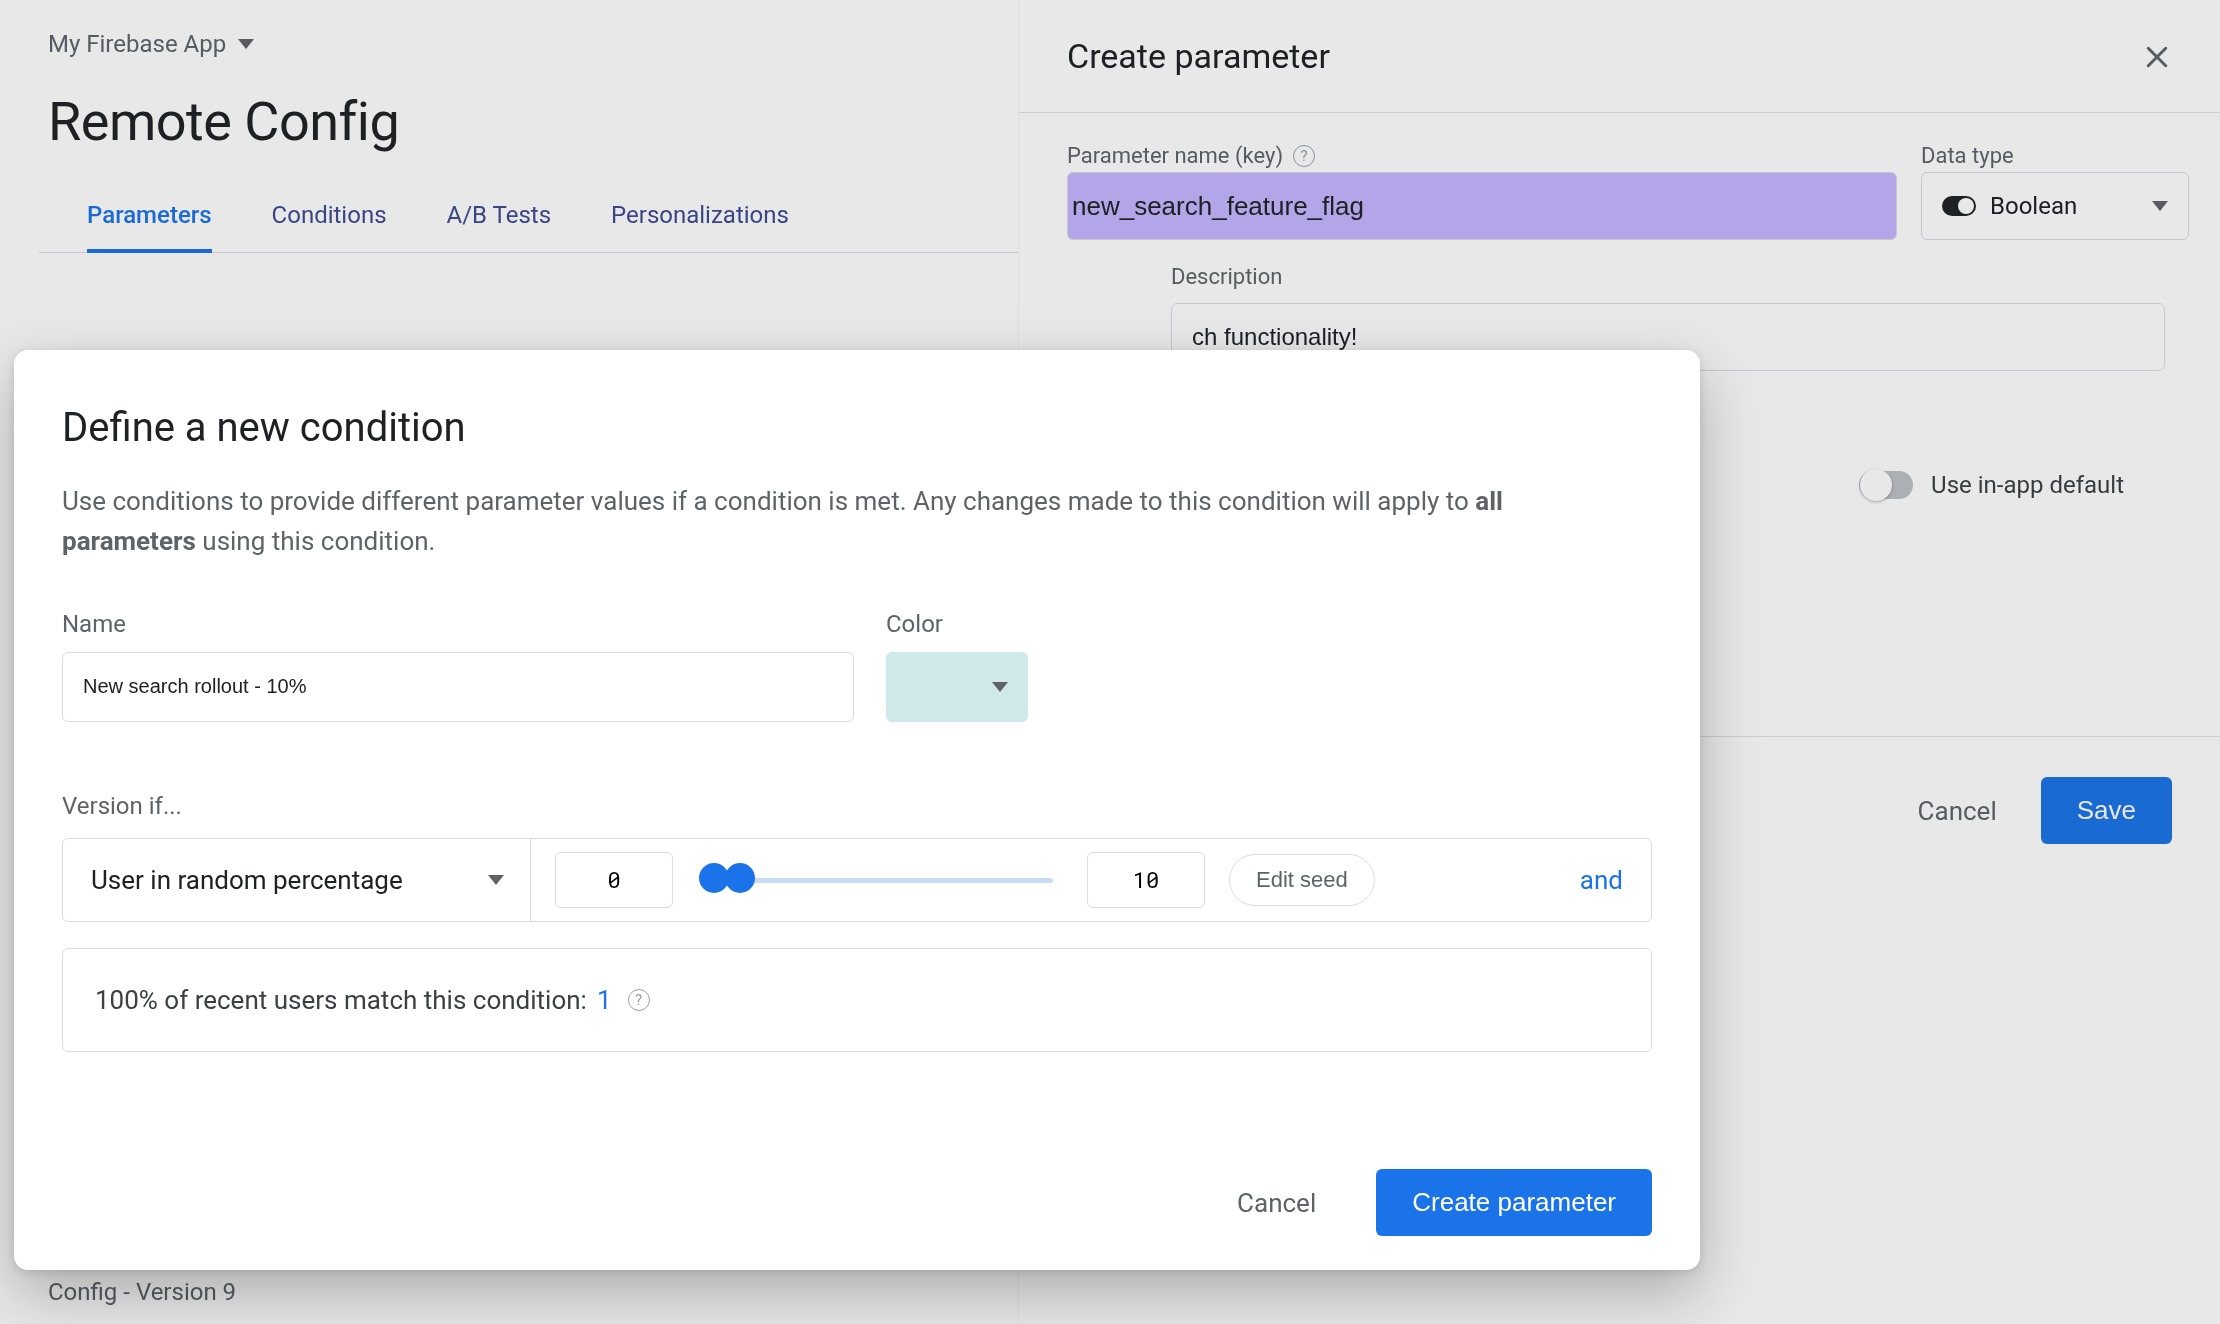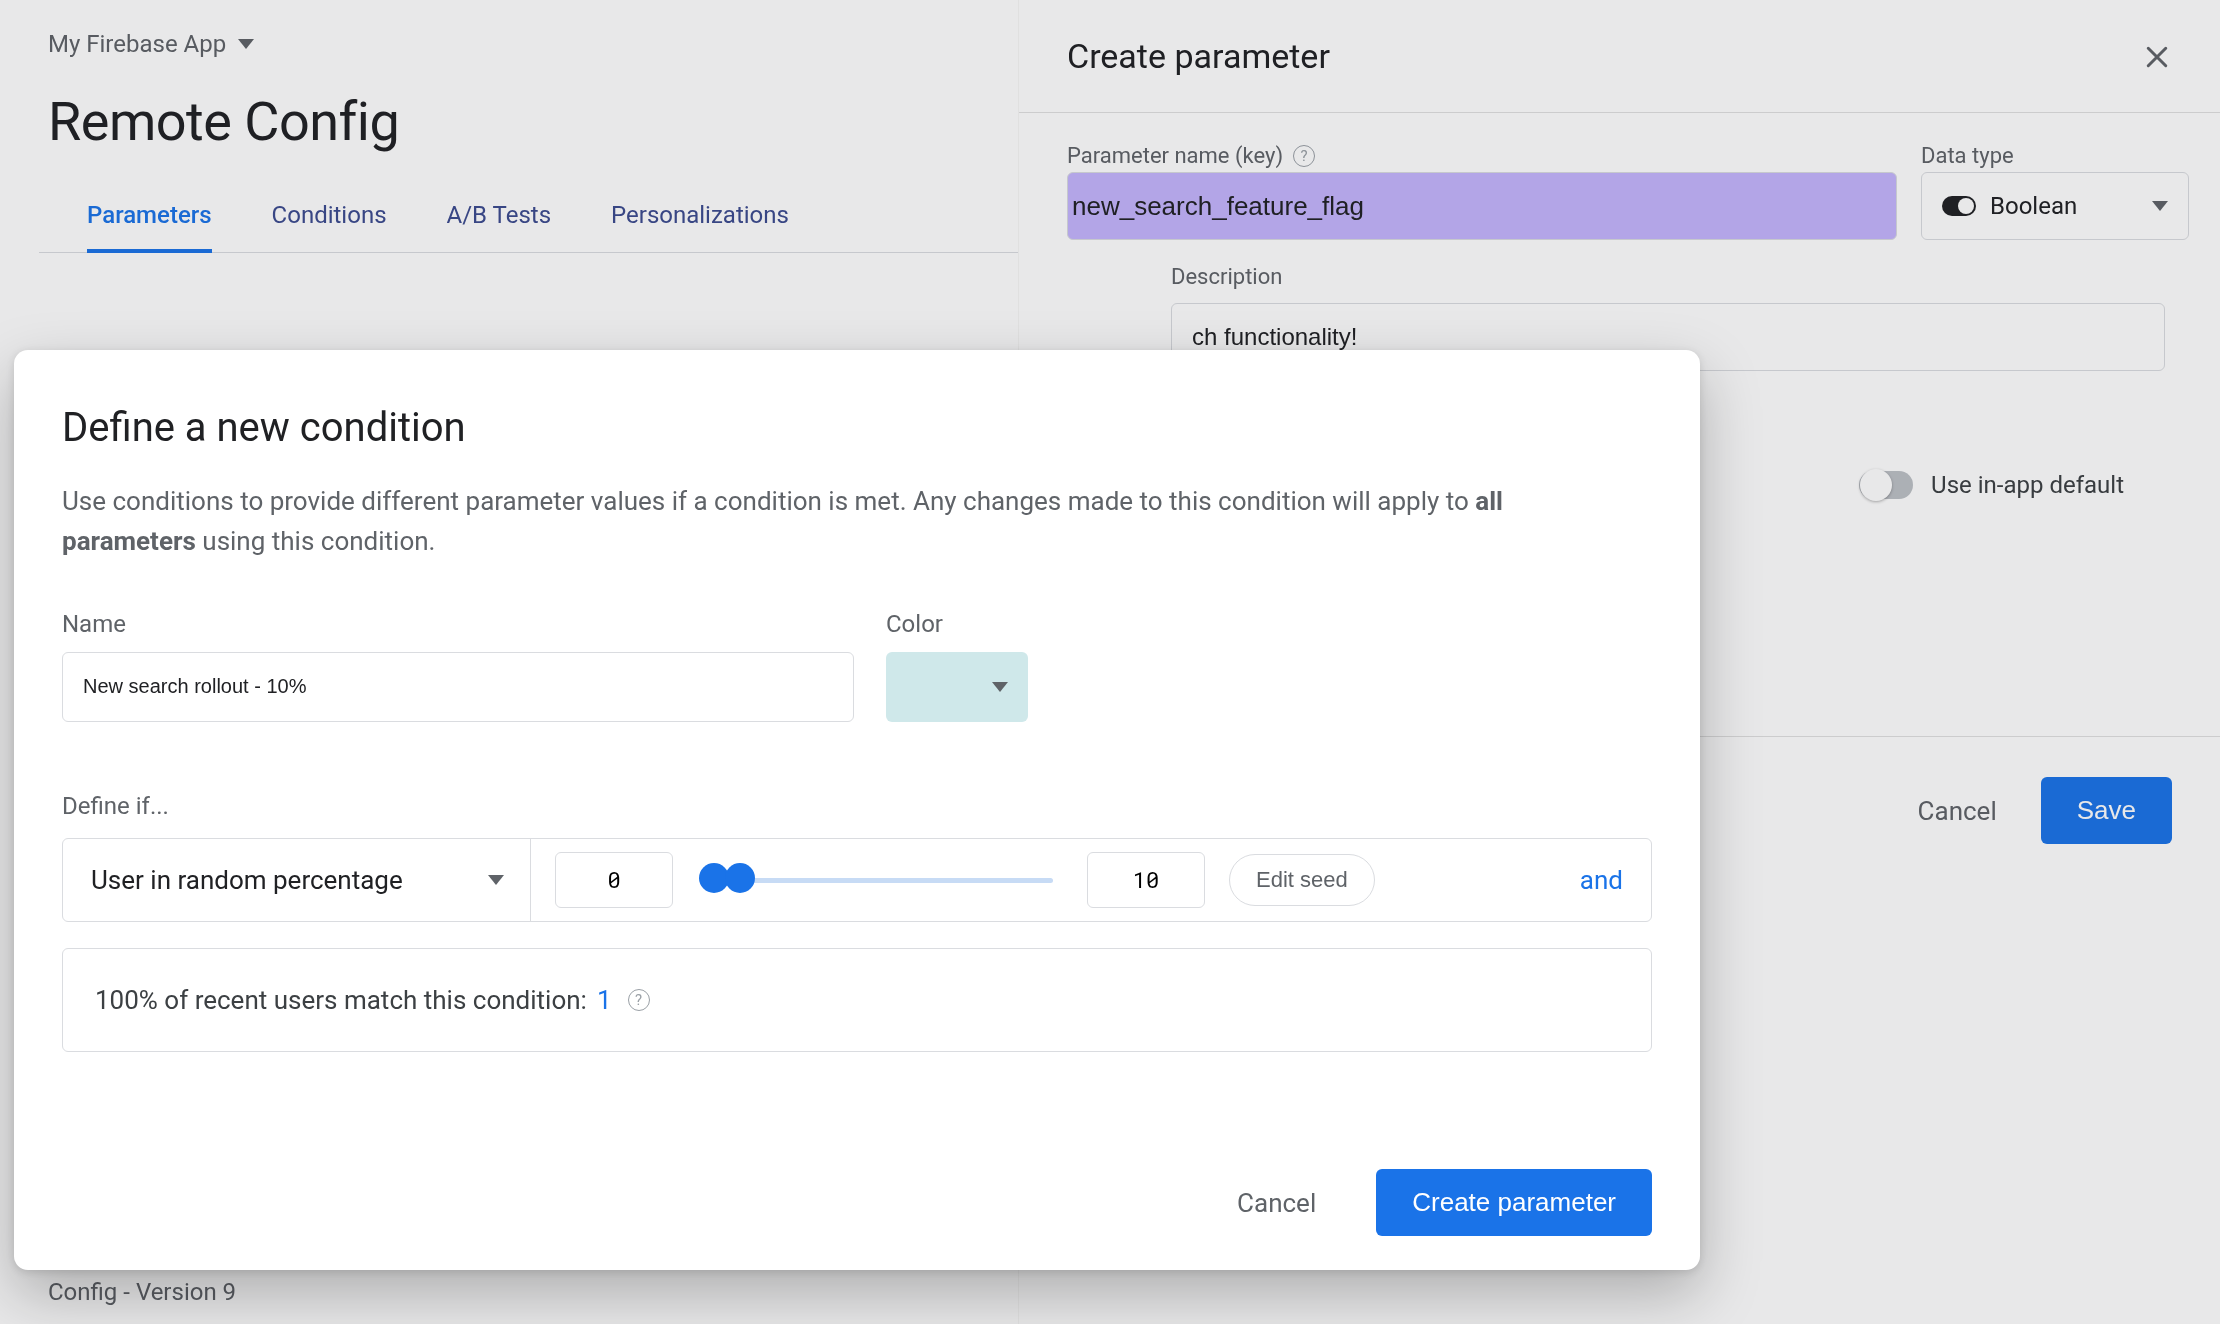--- a/index.html
+++ b/index.html
@@ -230,21 +230,21 @@
       <input class="name-input" value="New search rollout - 10%" style="">
     </div>
     <div class="mf-col">
       <div class="mf-label">Color</div>
       <div class="color-select">
         <span class="caret-down"></span>
       </div>
     </div>
   </div>
 
-  <div class="applies-label">Define if...</div>
+  <div class="applies-label">Version if...</div>
 
   <div class="rule-row">
     <div class="rule-select">
       <span>User in random percentage</span>
       <span class="caret-down"></span>
     </div>
     <input class="num-input" value="0" style="">
     <div class="slider-wrap">
       <div class="slider-track"></div>
       <div class="slider-fill"></div>

